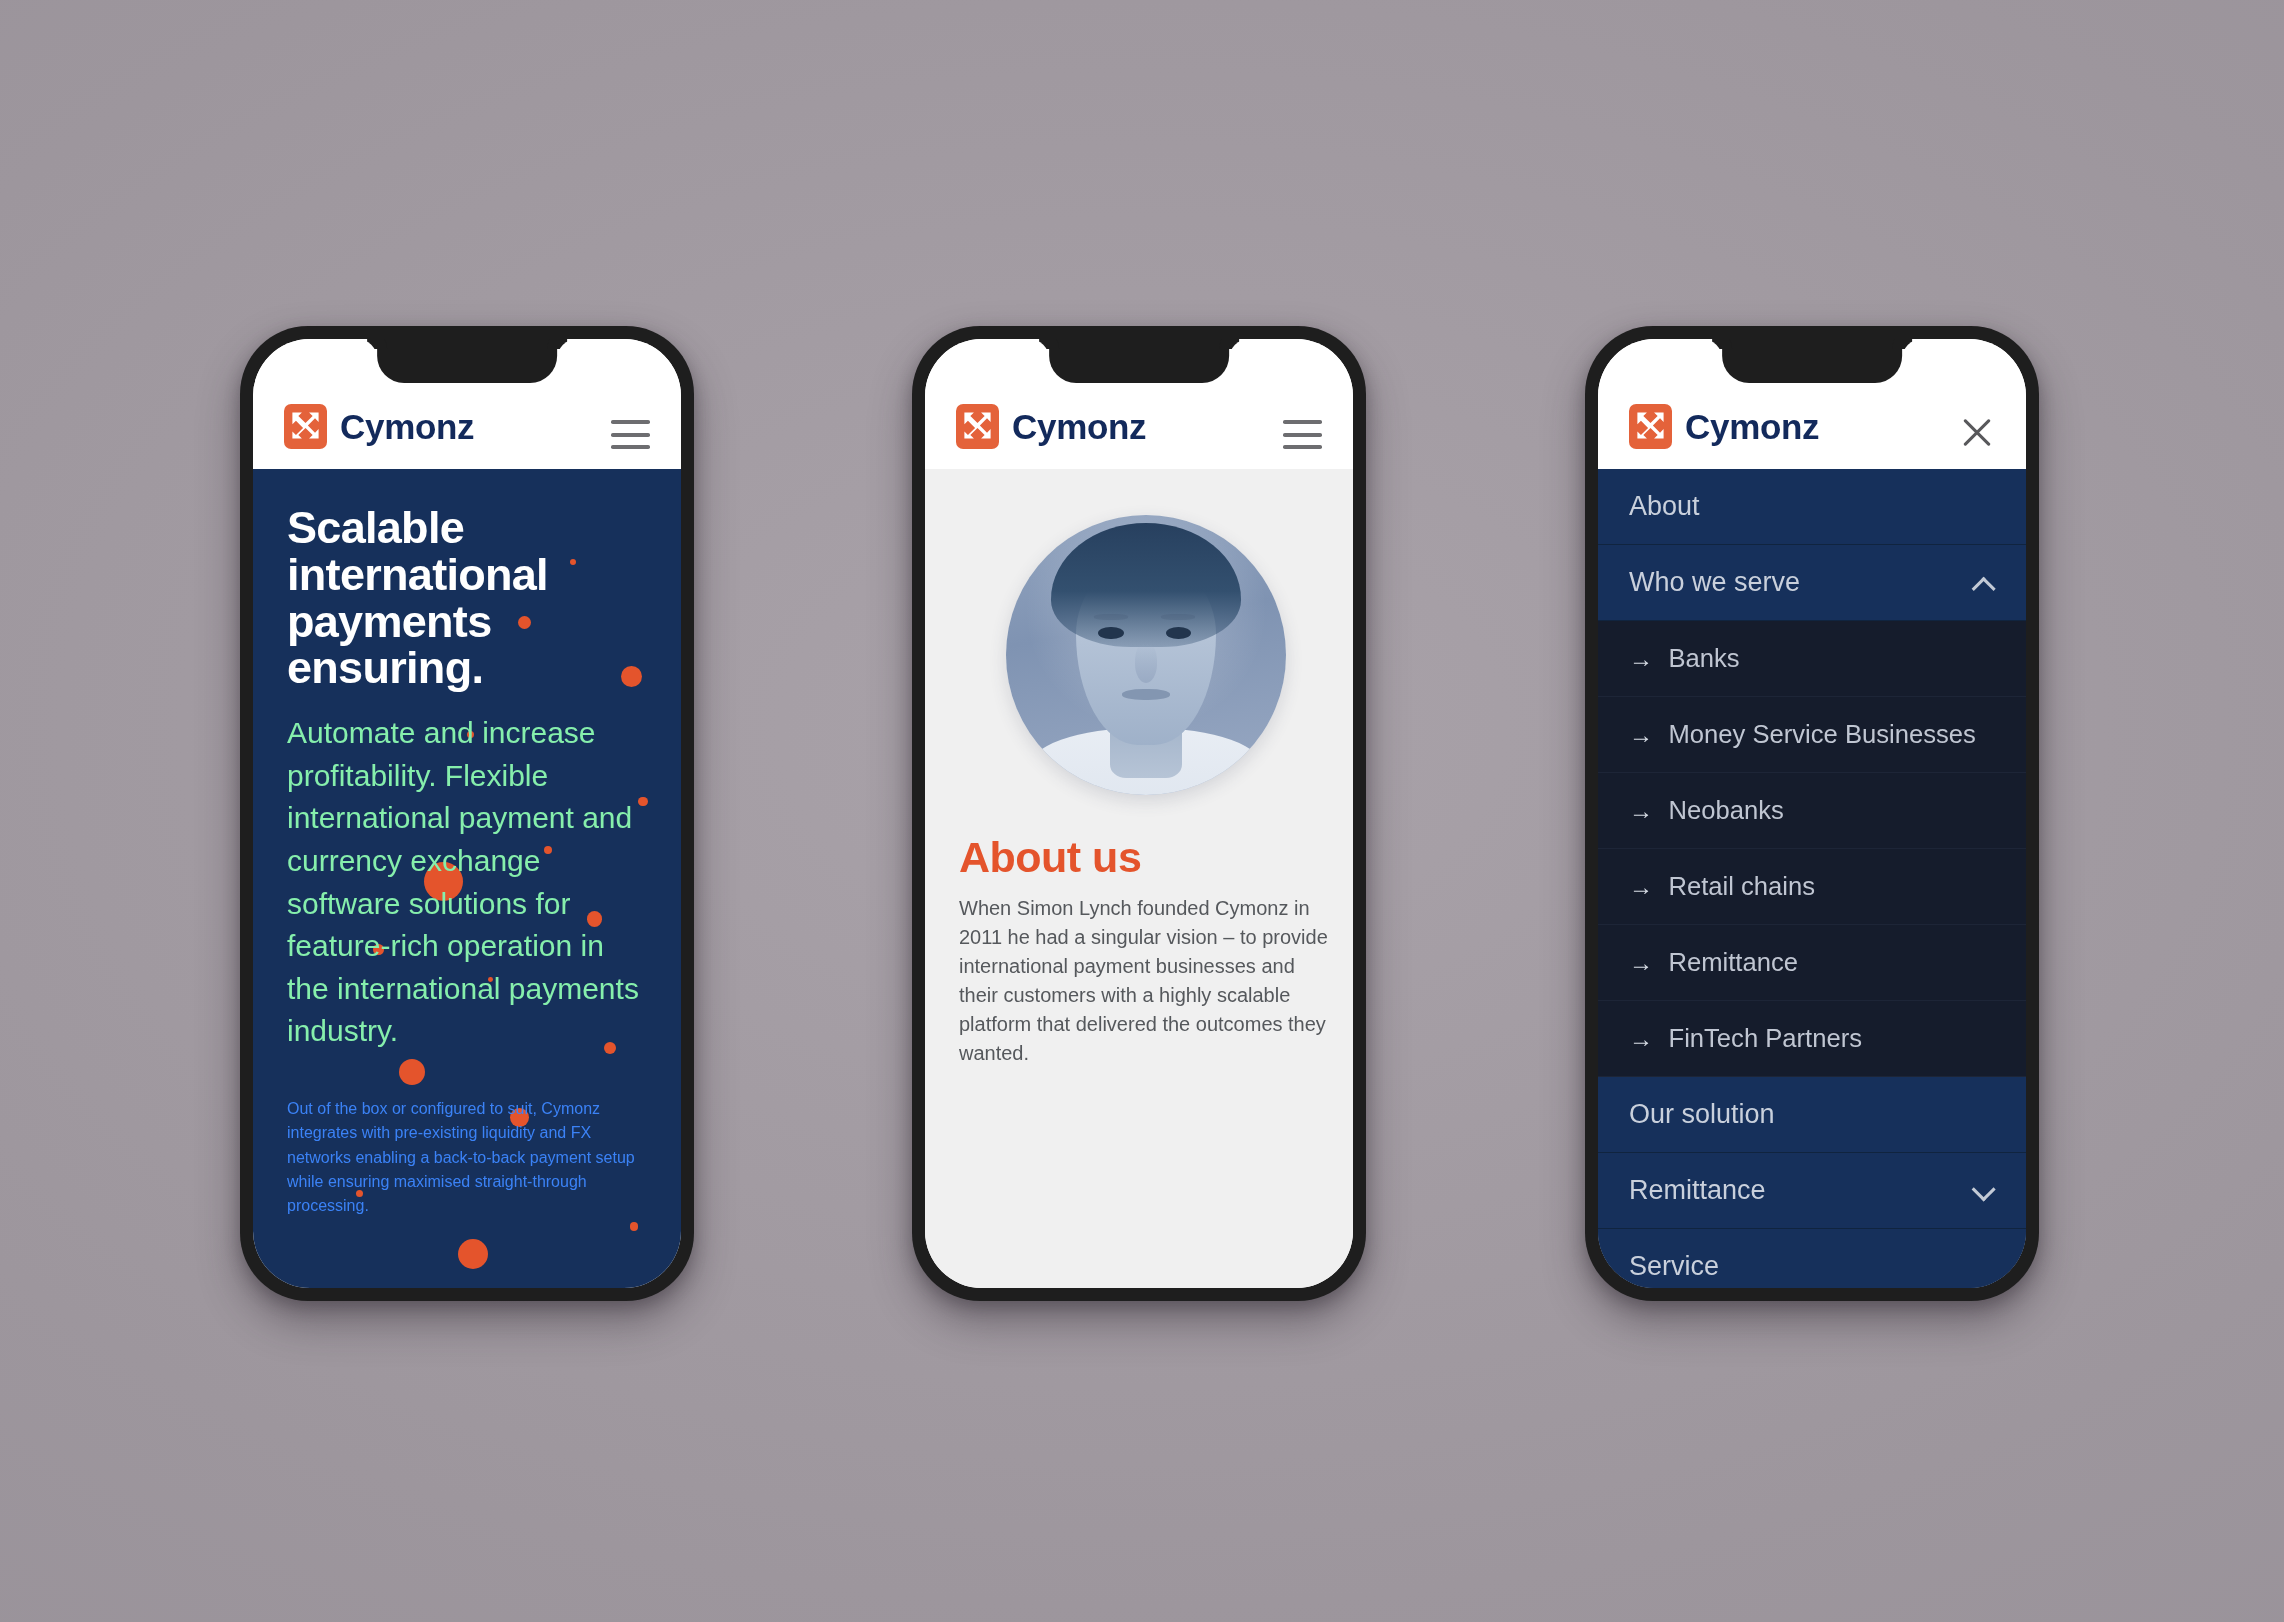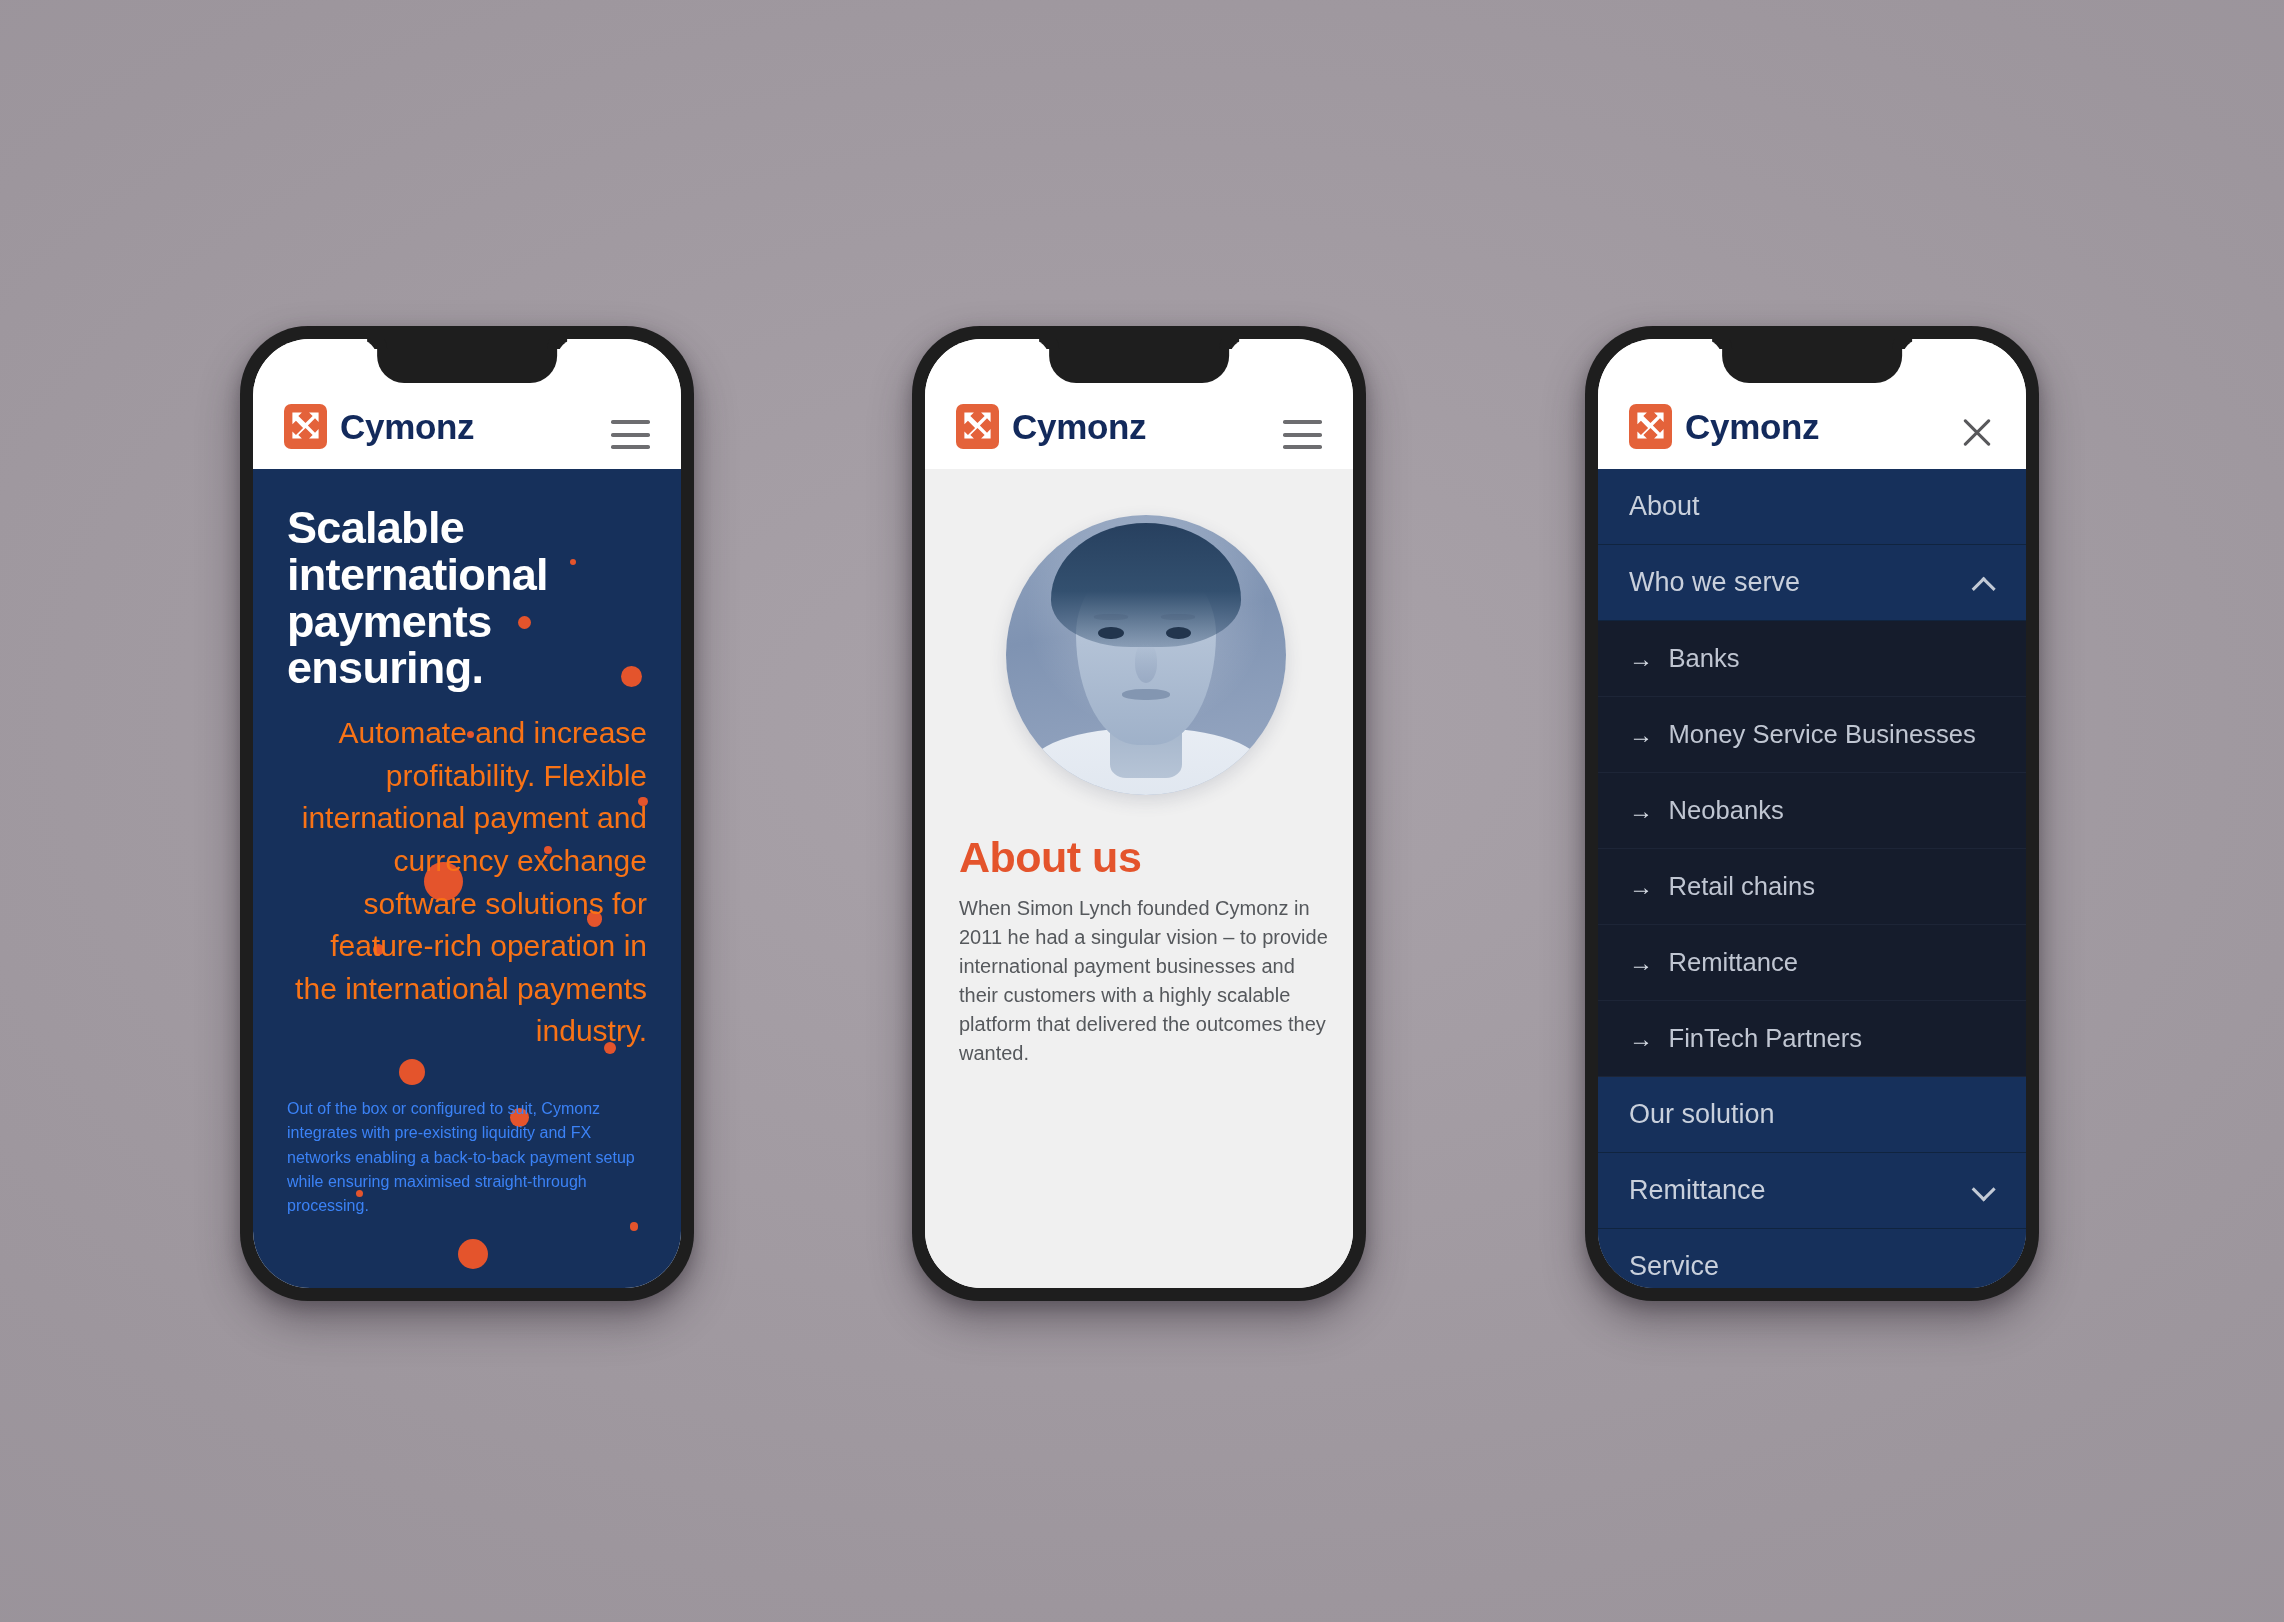--- a/index.html
+++ b/index.html
@@ -115,25 +115,24 @@
   .hero-inner { position: relative; z-index: 5; padding: 36px 34px 0 34px; }
   .hero h1 {
     color: #ffffff;
     font-size: 45px;
     line-height: 1.04;
     font-weight: bold;
     letter-spacing: -0.7px;
   }
   .hero .lead {
     margin-top: 20px;
-    color: #f97316;
+    color: #86efac;
     font-size: 30px;
     line-height: 1.42;
     font-weight: normal;
-    text-align: right;
   }
   .hero .fine {
     margin-top: 44px;
     color: #3b82f6;
     font-size: 16px;
     line-height: 1.52;
   }
 
   
   .about {

